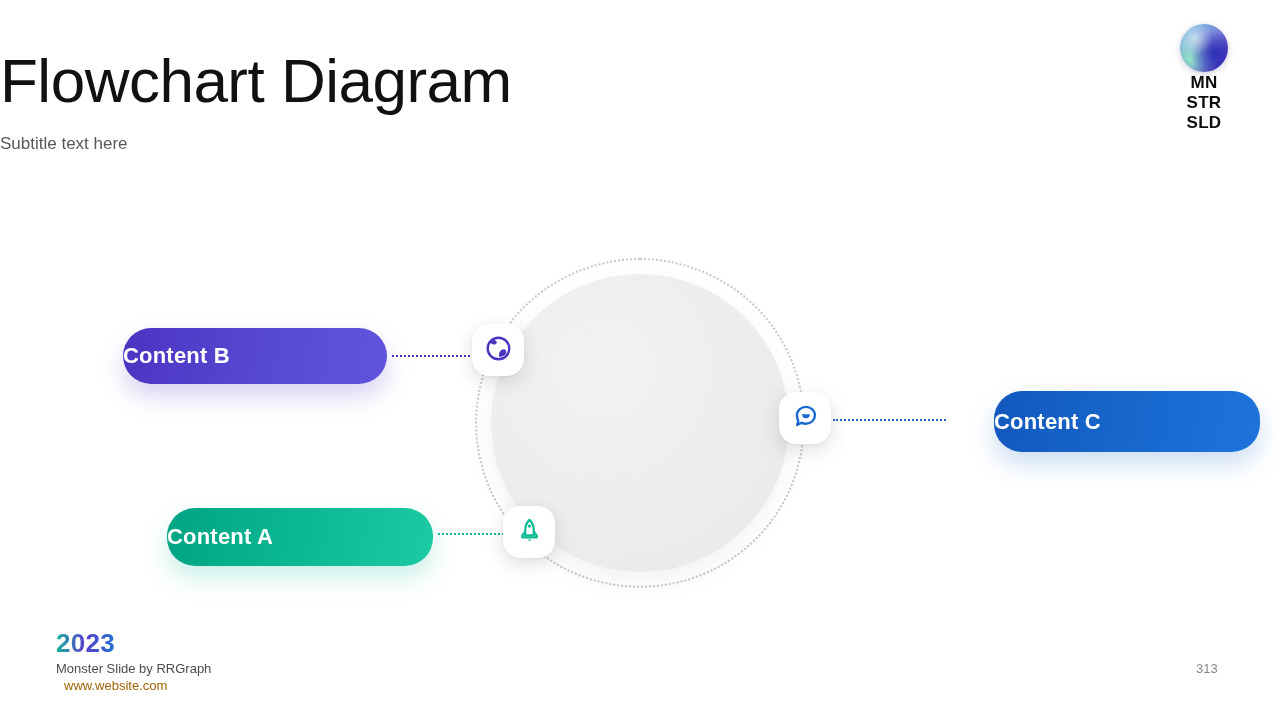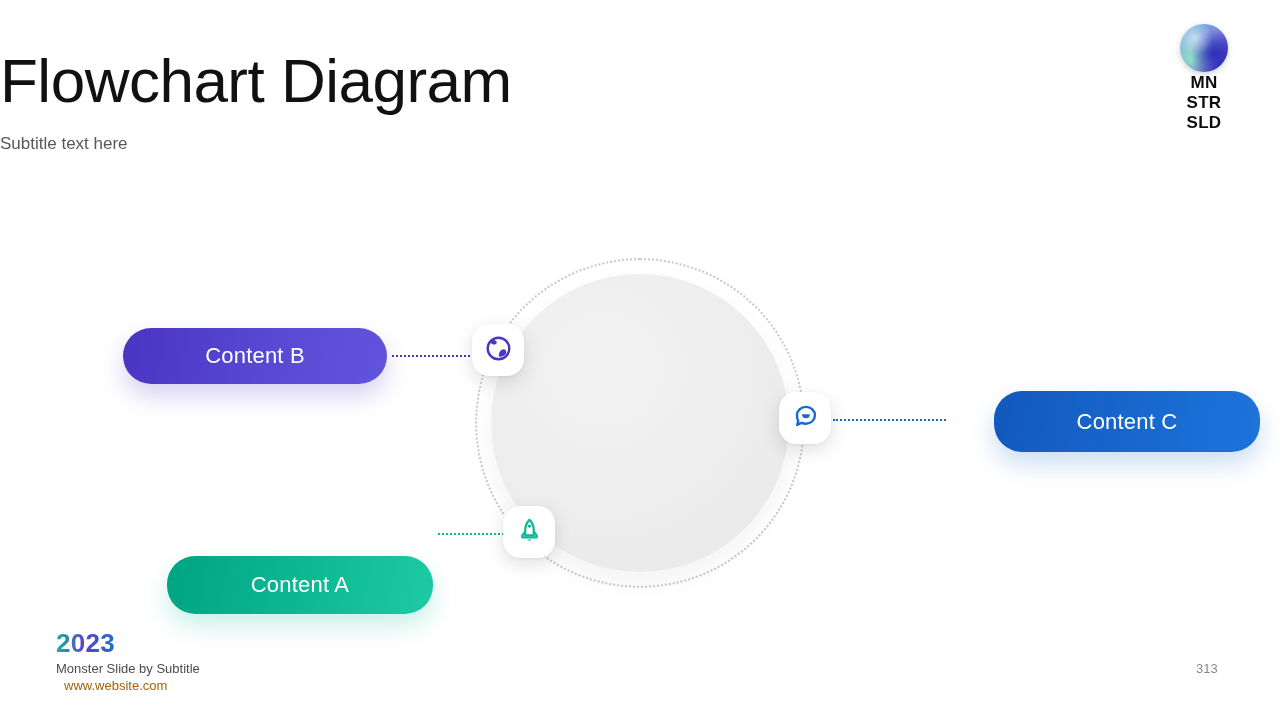--- a/index.html
+++ b/index.html
@@ -121,39 +121,38 @@
   .badge-globe { left: 472px; top: 324px; }
   .badge-chat  { left: 779px; top: 392px; }
   .badge-rocket{ left: 503px; top: 506px; }
 
   
   .pill {
     position: absolute;
     border-radius: 28px;
     display: flex;
     align-items: center;
-    justify-content: center;
+    justify-content: flex-start;
     color: #ffffff;
     font-size: 22px;
-    font-weight: 400;
+    font-weight: 700;
     letter-spacing: 0.2px;
     z-index: 4;
   }
   .pill-b {
     left: 123px; top: 328px;
     width: 264px; height: 56px;
     background: linear-gradient(100deg, #4a34c2 0%, #5849d2 55%, #6154dc 100%);
     box-shadow: 0 12px 24px rgba(74,52,194,0.22);
   }
   .pill-a {
     left: 167px; top: 508px;
     width: 266px; height: 58px;
     background: linear-gradient(100deg, #00a483 0%, #0dba95 55%, #1ecaa3 100%);
     box-shadow: 0 12px 24px rgba(13,186,149,0.22);
-    margin-top: 48px;
   }
   .pill-c {
     left: 994px; top: 391px;
     width: 266px; height: 61px;
     background: linear-gradient(100deg, #1258bd 0%, #1868ce 55%, #1d74db 100%);
     box-shadow: 0 12px 24px rgba(24,104,206,0.22);
   }
 
   
   .connector {
@@ -266,17 +265,17 @@
         <path d="M12 2.6 C14.6 5.0 15.8 8.4 15.8 12.0 L15.8 16.4 L8.2 16.4 L8.2 12.0
                  C8.2 8.4 9.4 5.0 12 2.6 Z" fill="none" stroke="#0dba95" stroke-width="2" stroke-linejoin="round"></path>
         <circle cx="12" cy="8.1" r="1.5" fill="#0dba95"></circle>
         <path d="M8.2 13.0 L5.6 16.4 L5.6 18.2 L18.4 18.2 L18.4 16.4 L15.8 13.0" fill="none" stroke="#0dba95" stroke-width="2" stroke-linejoin="round"></path>
         <path d="M10.2 19.9 L12 21.6 L13.8 19.9 Z" fill="#0dba95"></path>
       </svg>
     </span>
   </div>
 
   <div class="footer-year">2023</div>
-  <div class="footer-line1">Monster Slide  by Subtitle</div>
+  <div class="footer-line1">Monster Slide  by RRGraph</div>
   <div class="footer-line2">www.website.com</div>
   <div class="page-number">313</div>
 
 </div>
 
 </body></html>

